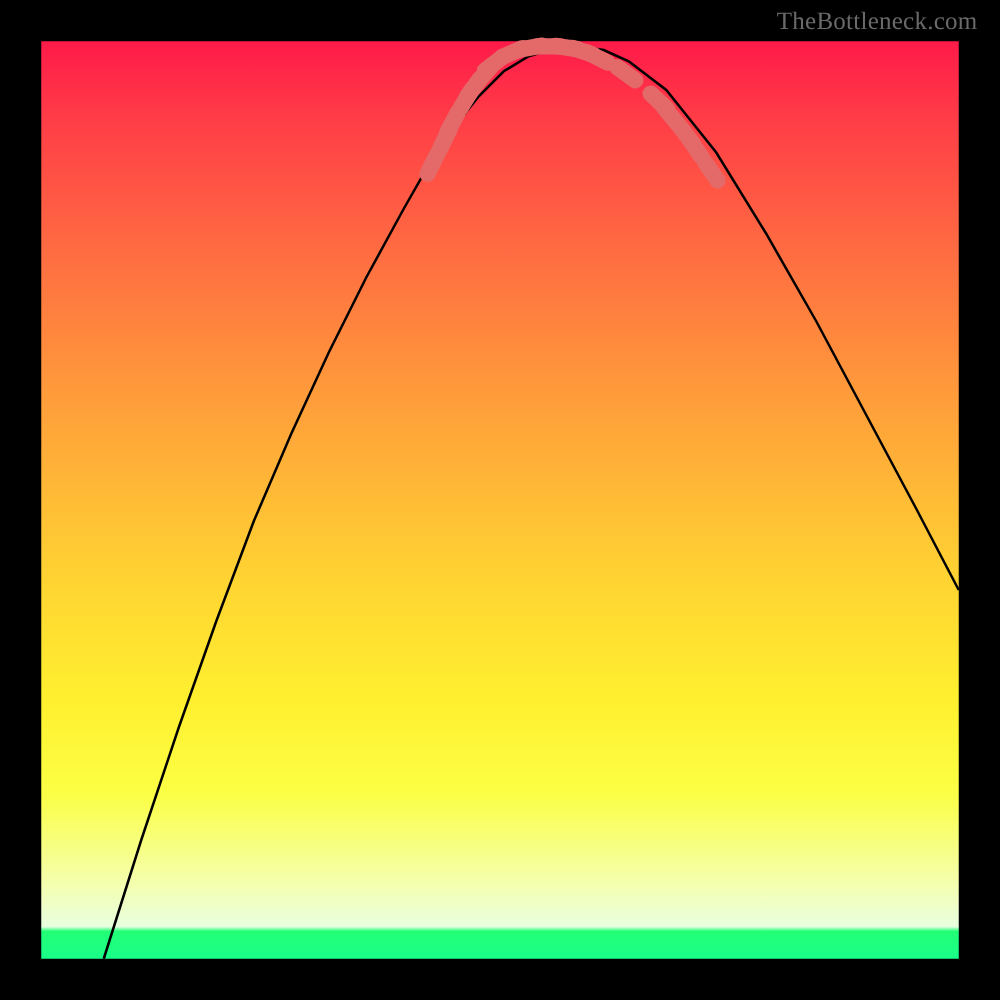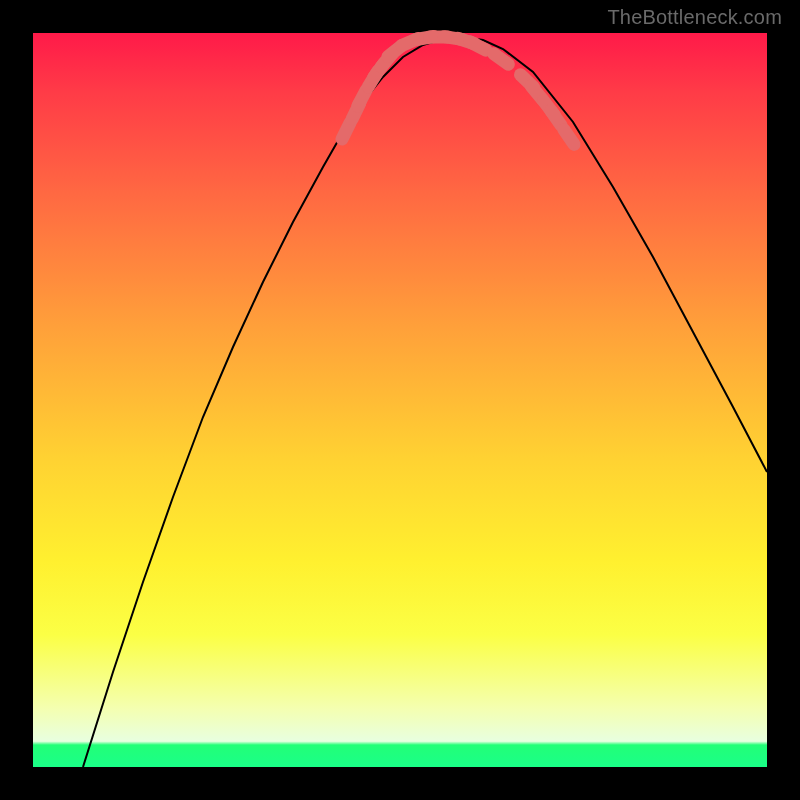--- a/index.html
+++ b/index.html
@@ -42,20 +42,21 @@
   }
   .attrib {
     position: absolute;
     top: 6px;
     right: 18px;
     color: #6a6a6a;
     font-size: 20px;
     font-weight: 400;
     letter-spacing: 0.2px;
     white-space: nowrap;
+    font-family: Liberation Serif, serif;
   }
   svg.curve {
     position: absolute;
     top: 0;
     left: 0;
     width: 734px;
     height: 734px;
     overflow: visible;
   }
 </style>

